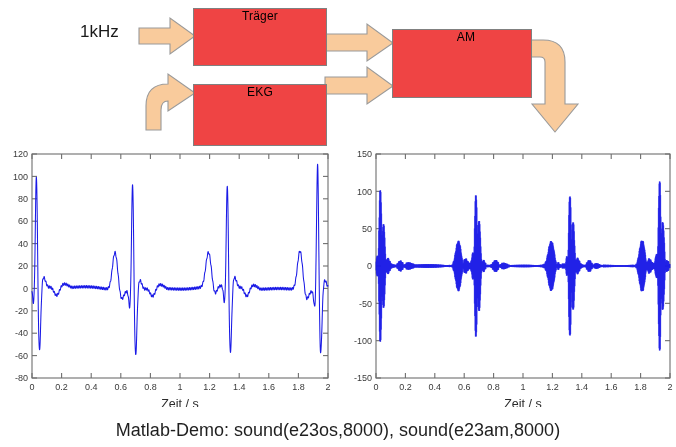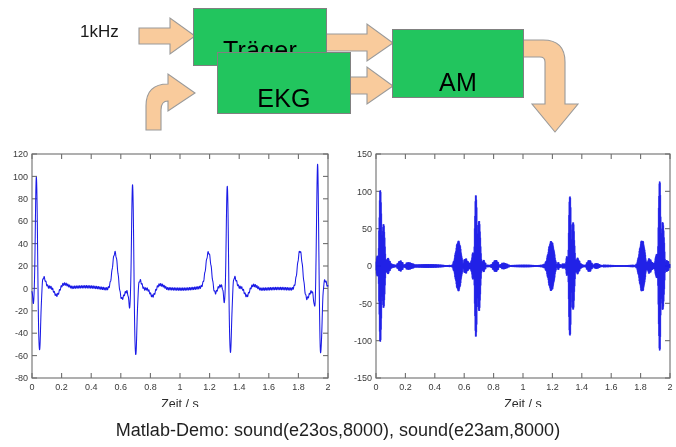--- a/index.html
+++ b/index.html
@@ -6,27 +6,27 @@
   body{
     width:676px;height:447px;position:relative;overflow:hidden;
     font-family:"Liberation Sans","DejaVu Sans",sans-serif;
     color:#1a1a1a;
   }
   #root{position:absolute;left:0;top:0;width:676px;height:447px;}
 
   
   .diagram{position:absolute;left:0;top:0;width:548px;height:145px;}
   .blockbox{
-    position:absolute;background:#22c55e;border:1.2px solid #808080;
-    display:flex;align-items:flex-end;justify-content:center;
-    font-size:25px;color:#000;letter-spacing:.2px;
+    position:absolute;background:#ef4444;border:1.2px solid #808080;
+    display:flex;align-items:flex-start;justify-content:center;
+    font-size:12px;color:#000;letter-spacing:.2px;
   }
   #box-traeger{left:193px;top:8px;width:132px;height:56px;}
-  #box-ekg{left:193px;top:52px;width:132px;height:60px;margin-left:24px;}
-  #box-am{left:392px;top:29px;width:130px;height:67px;}
+  #box-ekg{left:193px;top:84px;width:132px;height:60px;}
+  #box-am{left:392px;top:29px;width:130px;height:67px;padding-left:8px;}
 
   .svg-layer{position:absolute;left:0;top:0;width:676px;height:145px;}
   .arrow{fill:#F9CB9C;stroke:#9a9a9a;stroke-width:1.1;}
 
   .lbl-1khz{
     position:absolute;left:80px;top:22px;font-size:17px;color:#1a1a1a;
   }
 
   
   .plot{position:absolute;}

